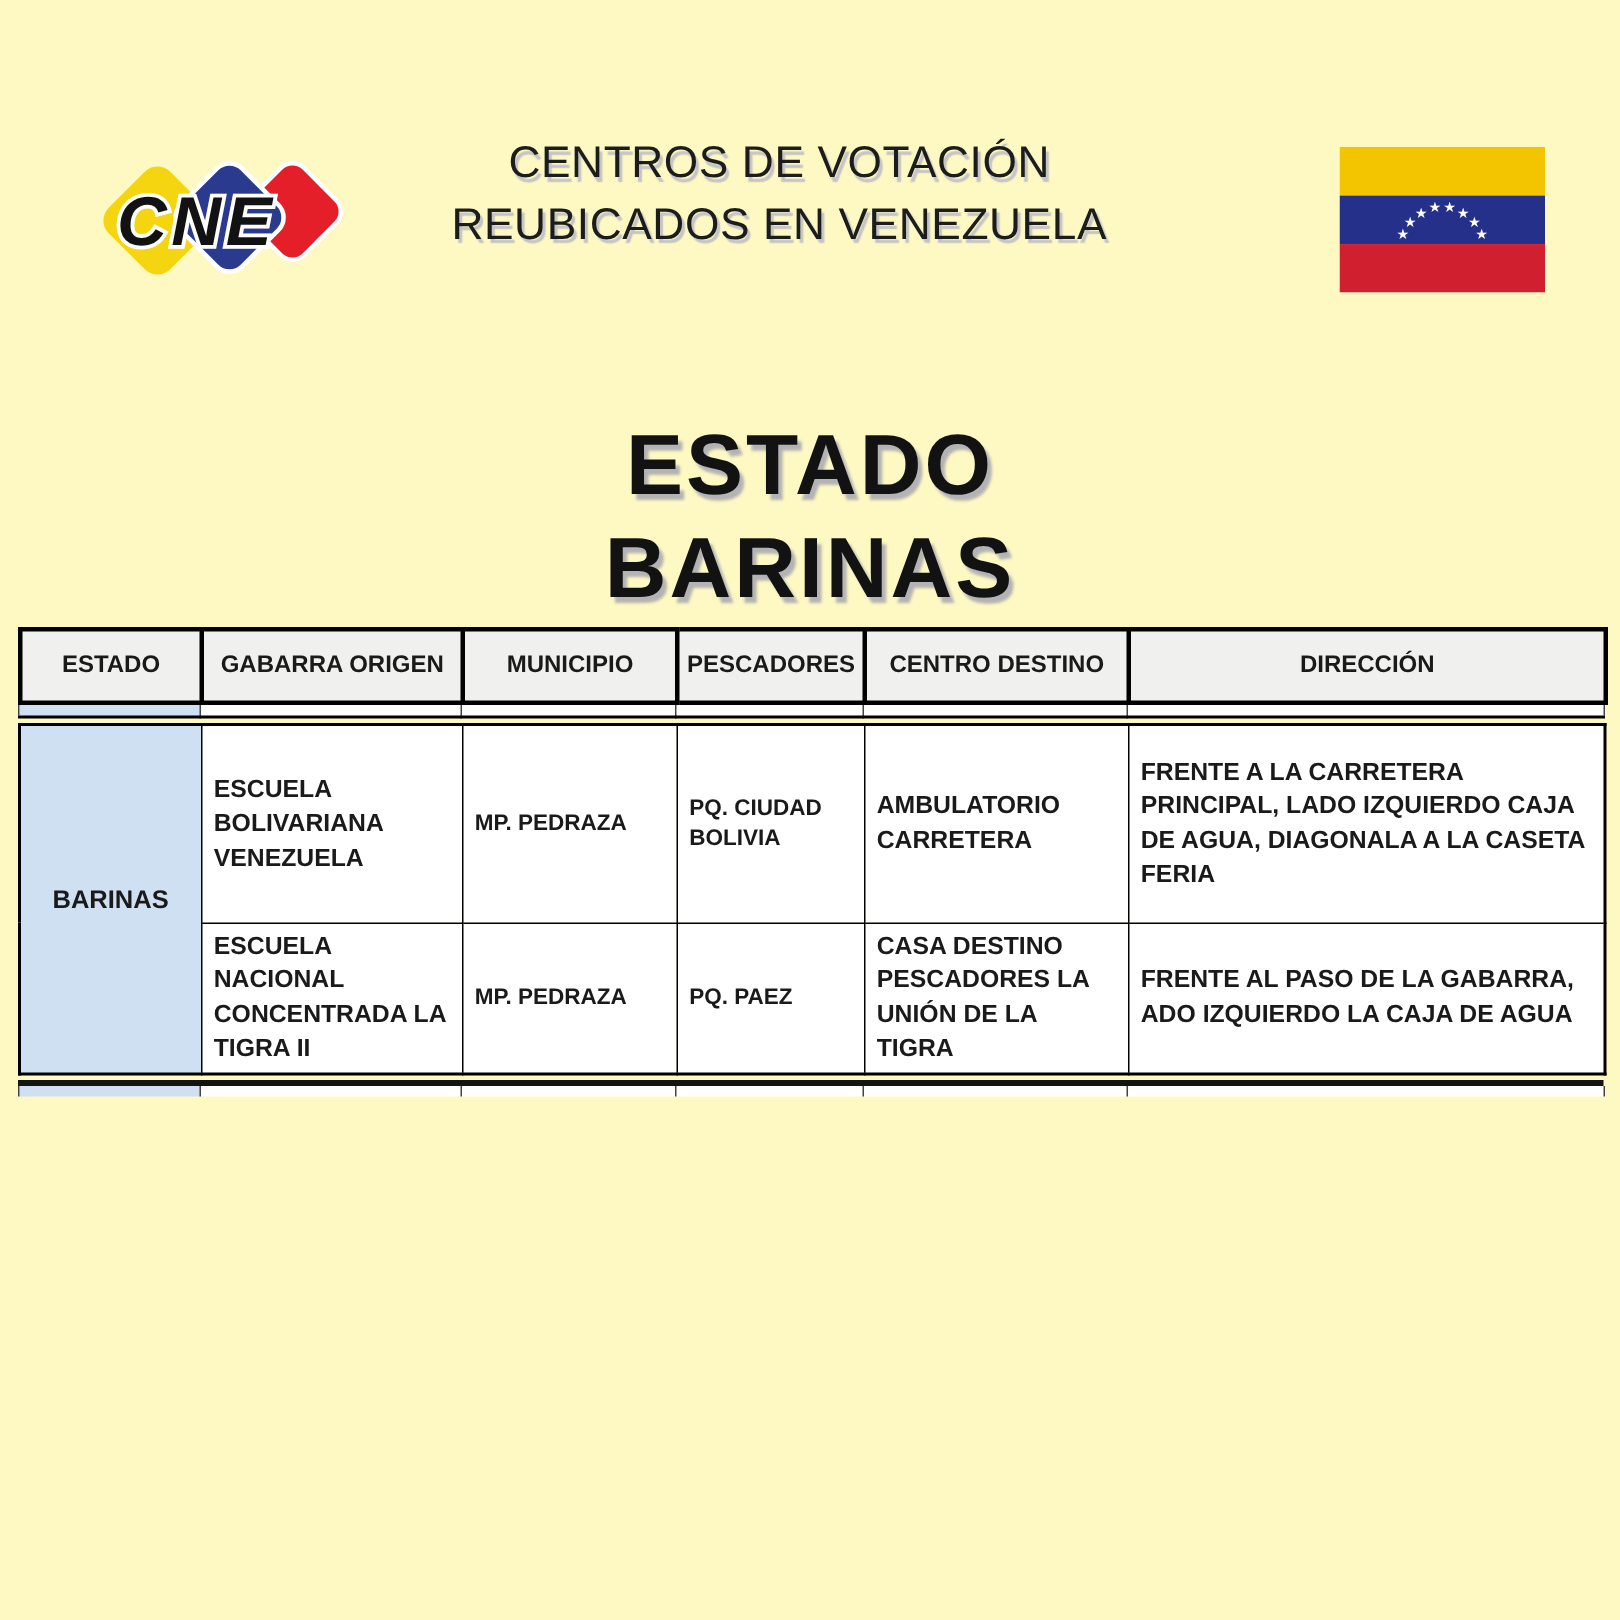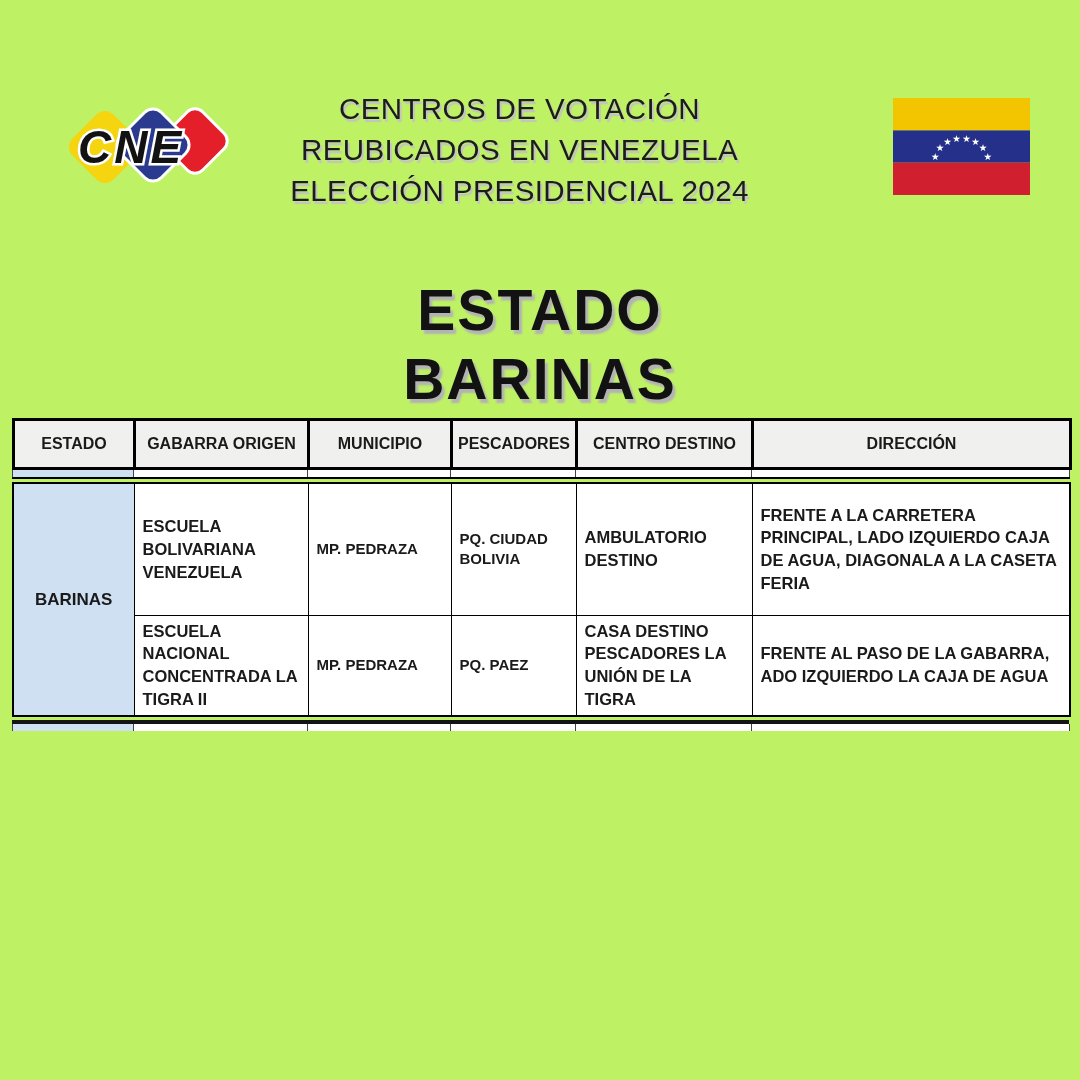--- a/index.html
+++ b/index.html
@@ -1,17 +1,17 @@
 <!DOCTYPE html>
 <html><head>
 <meta charset="utf-8">
 <style>
   html,body{margin:0;padding:0;background:#fff;}
   .page{
-    position:relative;width:1080px;height:1080px;background:#bef264;overflow:hidden;
+    position:relative;width:1080px;height:1080px;background:#fef9c3;overflow:hidden;
     font-family:"Liberation Sans", sans-serif;color:#1a1a1a;
   }
   
   .brand-logo{position:absolute;left:45px;top:85px;width:190px;height:120px;}
   .main-title{
     position:absolute;left:212px;top:88px;width:615px;text-align:center;
     font-size:29.5px;line-height:41px;font-weight:normal;letter-spacing:.4px;color:#1c1c1c;
     text-shadow:2px 3px 1px #c3c3c3;
   }
   .flag{position:absolute;left:893px;top:98px;width:137px;height:97px;}
@@ -55,21 +55,20 @@
   <svg class="brand-logo" viewBox="0 0 190 120">
     <rect x="31" y="33" width="58" height="58" rx="12" transform="rotate(45 60 62)" fill="#f5d410"></rect>
     <rect x="124" y="30" width="52" height="52" rx="11" transform="rotate(45 150 56)" stroke="#ffffff" stroke-width="3" fill="#e51f2a"></rect>
     <rect x="79" y="31" width="58" height="58" rx="12" transform="rotate(45 108 60)" stroke="#ffffff" stroke-width="3" fill="#2a3b8f"></rect>
     <text x="33" y="78" font-family="Liberation Sans, sans-serif" font-size="46" font-weight="bold" font-style="italic" letter-spacing="3" fill="#121212" stroke="#ffffff" stroke-width="5" paint-order="stroke">CNE</text>
   </svg>
 
   <div class="main-title">
     <div>CENTROS DE VOTACIÓN</div>
     <div>REUBICADOS EN VENEZUELA</div>
-    <div>ELECCIÓN PRESIDENCIAL 2024</div>
   </div>
 
   <svg class="flag" viewBox="0 0 137 97">
     <rect x="0" y="0" width="137" height="32.4" fill="#f2c500"></rect>
     <rect x="0" y="32.4" width="137" height="32.3" fill="#24308a"></rect>
     <rect x="0" y="64.7" width="137" height="32.3" fill="#d02030"></rect>
     <g fill="#ffffff" font-family="DejaVu Sans, sans-serif" font-size="9.5" text-anchor="middle">
       <text x="42.2" y="61.6">★</text>
       <text x="47.1" y="53.2">★</text>
       <text x="54.5" y="47.0">★</text>
@@ -138,21 +137,21 @@
           <col class="c4">
           <col class="c5">
           <col class="c6">
         </colgroup>
       <tbody>
           <tr class="r1">
         <td class="state-cell" rowspan="2">BARINAS</td>
         <td>ESCUELA BOLIVARIANA VENEZUELA</td>
         <td class="mid">MP. PEDRAZA</td>
         <td class="mid">PQ. CIUDAD BOLIVIA</td>
-        <td>AMBULATORIO DESTINO</td>
+        <td>AMBULATORIO CARRETERA</td>
         <td class="dir">FRENTE A LA CARRETERA PRINCIPAL, LADO IZQUIERDO CAJA DE AGUA, DIAGONALA A LA CASETA FERIA</td>
       </tr>
       <tr class="r2">
         <td>ESCUELA NACIONAL CONCENTRADA LA TIGRA II</td>
         <td class="mid">MP. PEDRAZA</td>
         <td class="mid">PQ. PAEZ</td>
         <td>CASA DESTINO PESCADORES LA UNIÓN DE LA TIGRA</td>
         <td class="dir">FRENTE AL PASO DE LA GABARRA, ADO IZQUIERDO LA CAJA DE AGUA</td>
       </tr>
     </tbody>

